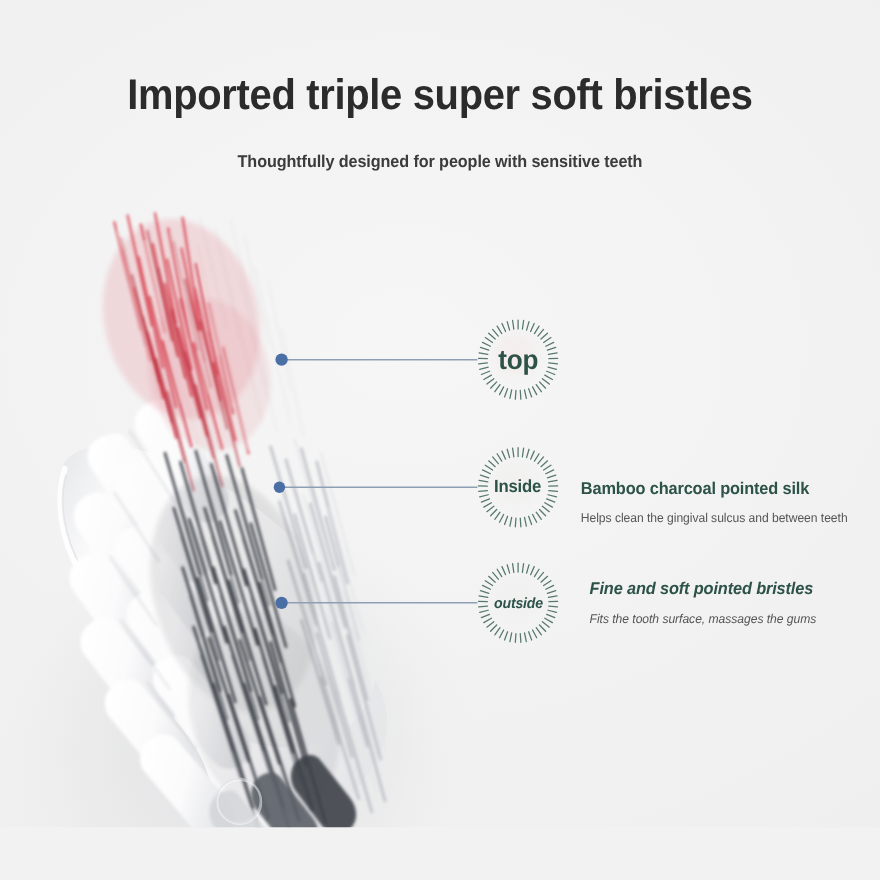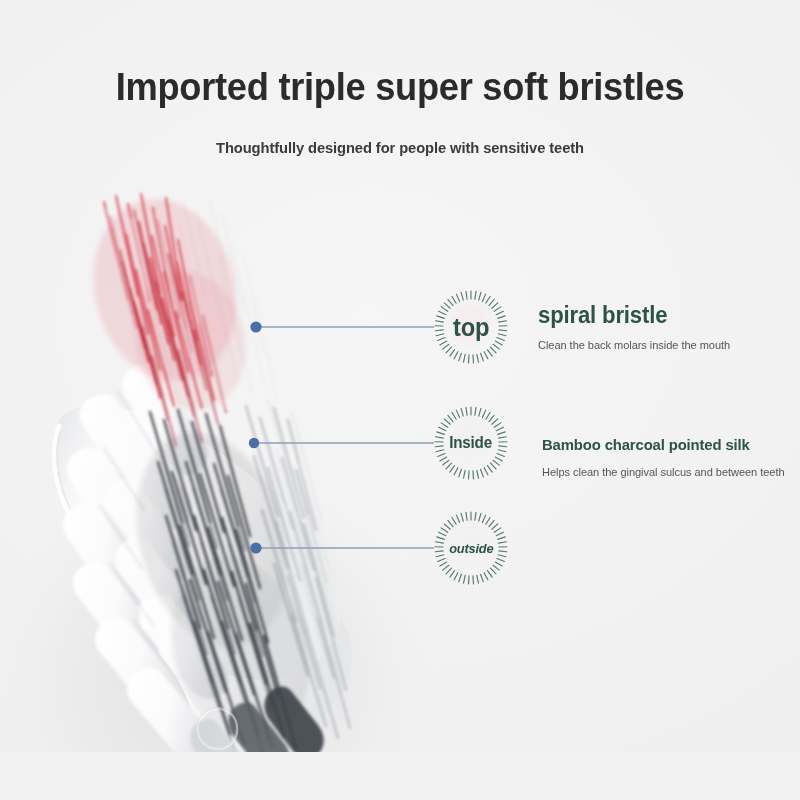--- a/index.html
+++ b/index.html
@@ -85,21 +85,21 @@
     top: 0;
     width: 368px;
     height: 800px;
     z-index: 30;
   }
   .callout {
     position: absolute;
     left: 0;
     display: flex;
     align-items: center;
-    gap: 28px;
+    gap: 14px;
   }
   .callout-1 { top: 288px; }
   .callout-2 { top: 404px; justify-content: center; }
   .callout-3 { top: 509px; font-style: italic; }
 
   .badge {
     position: relative;
     flex: 0 0 auto;
     width: 78px;
     height: 78px;
@@ -531,24 +531,20 @@
               <line x1="0" y1="-36" x2="0" y2="-28" transform="rotate(320)"></line>
               <line x1="0" y1="-36" x2="0" y2="-28" transform="rotate(328)"></line>
               <line x1="0" y1="-36" x2="0" y2="-28" transform="rotate(336)"></line>
               <line x1="0" y1="-36" x2="0" y2="-28" transform="rotate(344)"></line>
               <line x1="0" y1="-36" x2="0" y2="-28" transform="rotate(352)"></line>
             </g>
           </g>
         </svg>
         <span class="badge-label size-lg">top</span>
       </div>
-      <div class="callout-text">
-        <div class="callout-heading">spiral bristle</div>
-        <div class="callout-sub">Clean the back molars inside the mouth</div>
-      </div>
     </div>
 
     <div class="callout callout-2">
       <div class="badge">
         <svg width="78" height="78" viewBox="0 0 78 78" xmlns="http://www.w3.org/2000/svg">
           <defs>
             <radialGradient id="bgFill2" cx="0.46" cy="0.42" r="0.56">
               <stop offset="0%" stop-color="#f2f0ef"></stop>
               <stop offset="55%" stop-color="#f1f1f0" stop-opacity="0.7"></stop>
               <stop offset="100%" stop-color="#f2f2f2" stop-opacity="0"></stop>
@@ -669,16 +665,20 @@
               <line x1="0" y1="-36" x2="0" y2="-28" transform="rotate(320)"></line>
               <line x1="0" y1="-36" x2="0" y2="-28" transform="rotate(328)"></line>
               <line x1="0" y1="-36" x2="0" y2="-28" transform="rotate(336)"></line>
               <line x1="0" y1="-36" x2="0" y2="-28" transform="rotate(344)"></line>
               <line x1="0" y1="-36" x2="0" y2="-28" transform="rotate(352)"></line>
             </g>
           </g>
         </svg>
         <span class="badge-label size-xs">outside</span>
       </div>
+      <div class="callout-text">
+        <div class="callout-heading">Fine and soft pointed bristles</div>
+        <div class="callout-sub">Fits the tooth surface, massages the gums</div>
+      </div>
     </div>
 
   </div>
 </div>
 
 </body></html>

